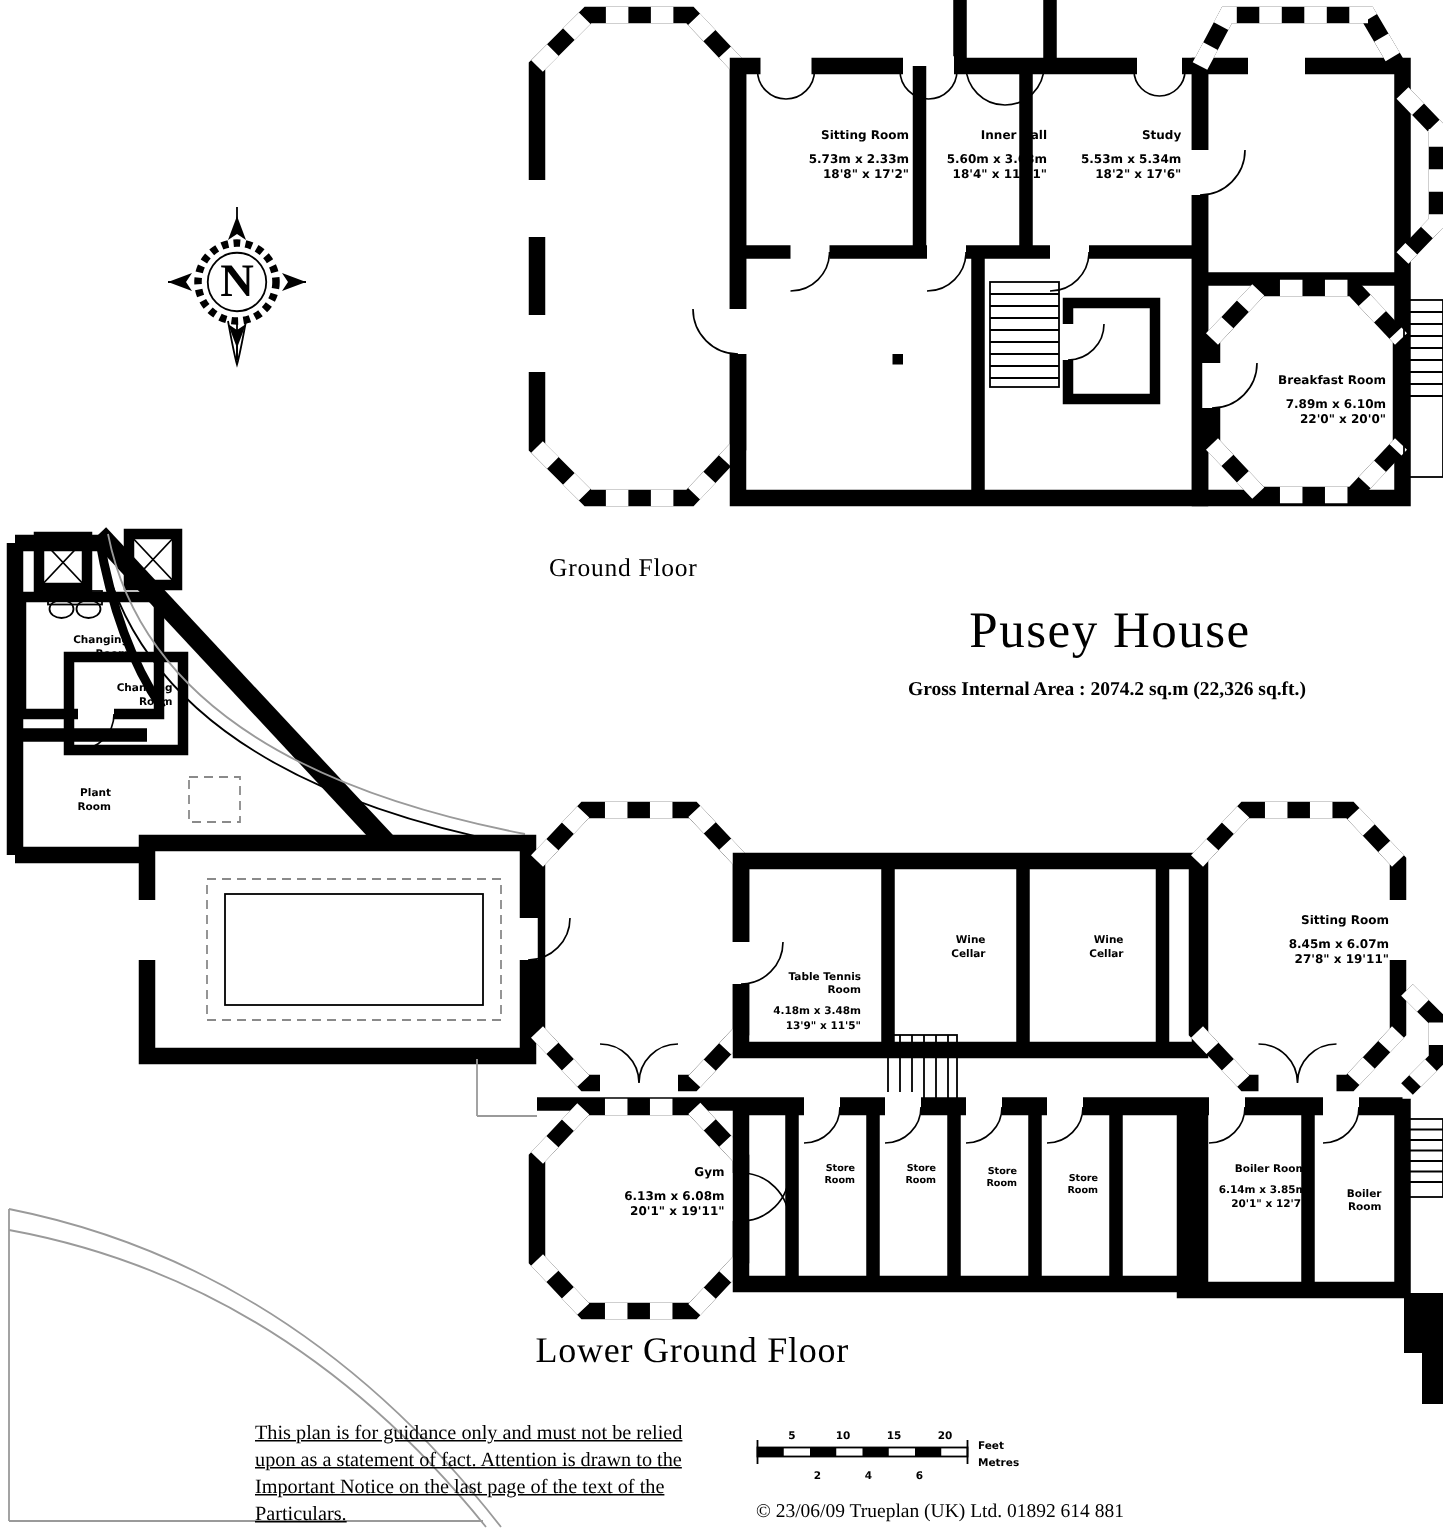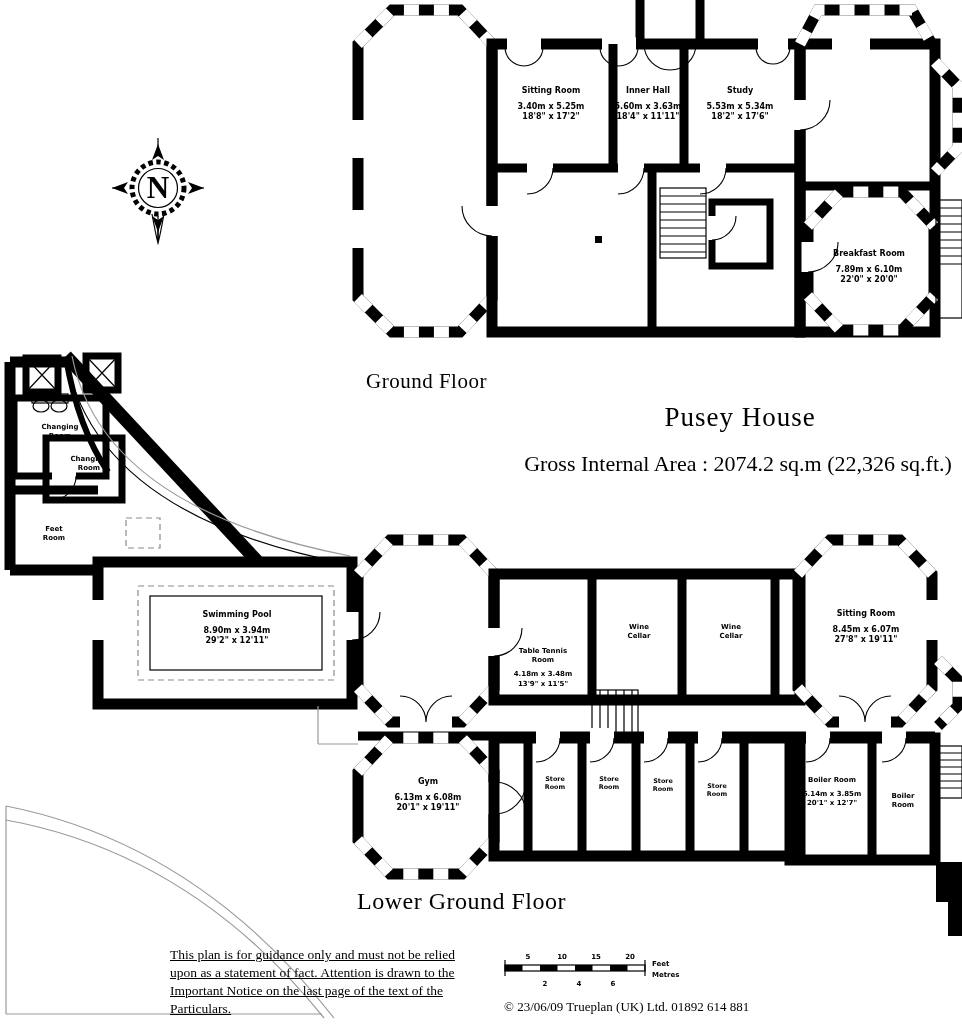--- a/index.html
+++ b/index.html
@@ -13,30 +13,30 @@
   .w7{fill:none;stroke:#000;stroke-width:7;}
   .w6{fill:none;stroke:#000;stroke-width:6;}
   .w13{fill:none;stroke:#000;stroke-width:13;}
   .thin{fill:none;stroke:#000;stroke-width:1.2;}
   .arc{fill:none;stroke:#000;stroke-width:1.1;}
   .gap{fill:none;stroke:#fff;stroke-width:13;}
   .gap2{fill:none;stroke:#fff;stroke-width:18;}
   .gray{fill:none;stroke:#9a9a9a;stroke-width:1.2;}
   .dash{fill:none;stroke:#8a8a8a;stroke-width:1.2;stroke-dasharray:6 4;}
   
-  .room-label{position:absolute;transform:translate(-50%,-50%);text-align:center;
+  .room-label{position:absolute;transform:translate(-50%,-50%);text-align:right;
       font:bold 8px/1.32 "DejaVu Sans",sans-serif;white-space:nowrap;}
   .room-label .nm{margin-bottom:5px;white-space:normal;}
   .room-label .dm{white-space:nowrap;}
   .sm{font-size:7px;}
   .tiny{font-size:6.4px;}
   .heading{position:absolute;font-family:"Liberation Serif","DejaVu Serif",serif;}
-  .floor-label{font-size:21px;letter-spacing:.5px;}
-  .house-title{font-size:27px;letter-spacing:1px;transform:translateX(-50%);}
-  .area-line{font-size:22px;font-weight:normal;transform:translateX(-50%);white-space:nowrap;}
+  .floor-label{font-size:17px;letter-spacing:.5px;}
+  .house-title{font-size:34px;letter-spacing:1px;transform:translateX(-50%);}
+  .area-line{font-size:13px;font-weight:bold;transform:translateX(-50%);white-space:nowrap;}
   .disclaimer{position:absolute;left:170px;top:946px;width:302px;
       font:13.5px/1.33 "Liberation Serif","DejaVu Serif",serif;text-decoration:underline;}
   .copyright{position:absolute;left:504px;top:999px;
       font:13px "Liberation Serif","DejaVu Serif",serif;white-space:nowrap;}
   .tick{position:absolute;transform:translateX(-50%);font:bold 7px "DejaVu Sans",sans-serif;}
   .unit{position:absolute;font:bold 7px "DejaVu Sans",sans-serif;}
   .north{position:absolute;left:158px;top:189px;transform:translate(-50%,-54%);
       font:bold 31px "Liberation Serif","DejaVu Serif",serif;}
 </style>
 </head>
@@ -200,21 +200,21 @@
       <path d="M505,968 H645" stroke="#000" stroke-width="6" fill="none" stroke-dasharray="17.5 17.5"></path>
       <rect class="thin" x="505" y="965" width="140" height="6"></rect>
       <path class="thin" d="M505,960 V976 M645,960 V976"></path>
     </g>
   </svg>
 
   <div class="north">N</div>
 
   <div class="room-label" style="left:551px;top:104px;width:110px">
     <div class="nm">Sitting Room</div>
-    <div class="dm">3.40m x 5.25m</div>
+    <div class="dm">5.73m x 2.33m</div>
     <div class="dm">18'8" x 17'2"</div>
   </div>
   <div class="room-label" style="left:648px;top:104px;width:100px">
     <div class="nm">Inner Hall</div>
     <div class="dm">5.60m x 3.63m</div>
     <div class="dm">18'4" x 11'11"</div>
   </div>
   <div class="room-label" style="left:740px;top:104px;width:95px">
     <div class="nm">Study</div>
     <div class="dm">5.53m x 5.34m</div>
@@ -231,26 +231,21 @@
   <div class="heading area-line" style="left:738px;top:451px">Gross Internal Area  :  2074.2 sq.m   (22,326 sq.ft.)</div>
   <div class="heading floor-label" style="left:357px;top:888px;font-size:24px">Lower Ground Floor</div>
 
   <div class="room-label sm" style="left:60px;top:432px;width:52px">
     <div class="nm" style="margin-bottom:0">Changing Room</div>
   </div>
   <div class="room-label sm" style="left:89px;top:464px;width:52px">
     <div class="nm" style="margin-bottom:0">Changing Room</div>
   </div>
   <div class="room-label sm" style="left:54px;top:534px;width:40px">
-    <div class="nm" style="margin-bottom:0">Feet Room</div>
-  </div>
-  <div class="room-label" style="left:237px;top:628px;width:130px">
-    <div class="nm">Swimming Pool</div>
-    <div class="dm">8.90m x 3.94m</div>
-    <div class="dm">29'2" x 12'11"</div>
+    <div class="nm" style="margin-bottom:0">Plant Room</div>
   </div>
   <div class="room-label sm" style="left:543px;top:668px;width:62px">
     <div class="nm">Table Tennis Room</div>
     <div class="dm">4.18m x 3.48m</div>
     <div class="dm">13'9" x 11'5"</div>
   </div>
   <div class="room-label sm" style="left:639px;top:632px;width:36px">
     <div class="nm" style="margin-bottom:0">Wine Cellar</div>
   </div>
   <div class="room-label sm" style="left:731px;top:632px;width:36px">

